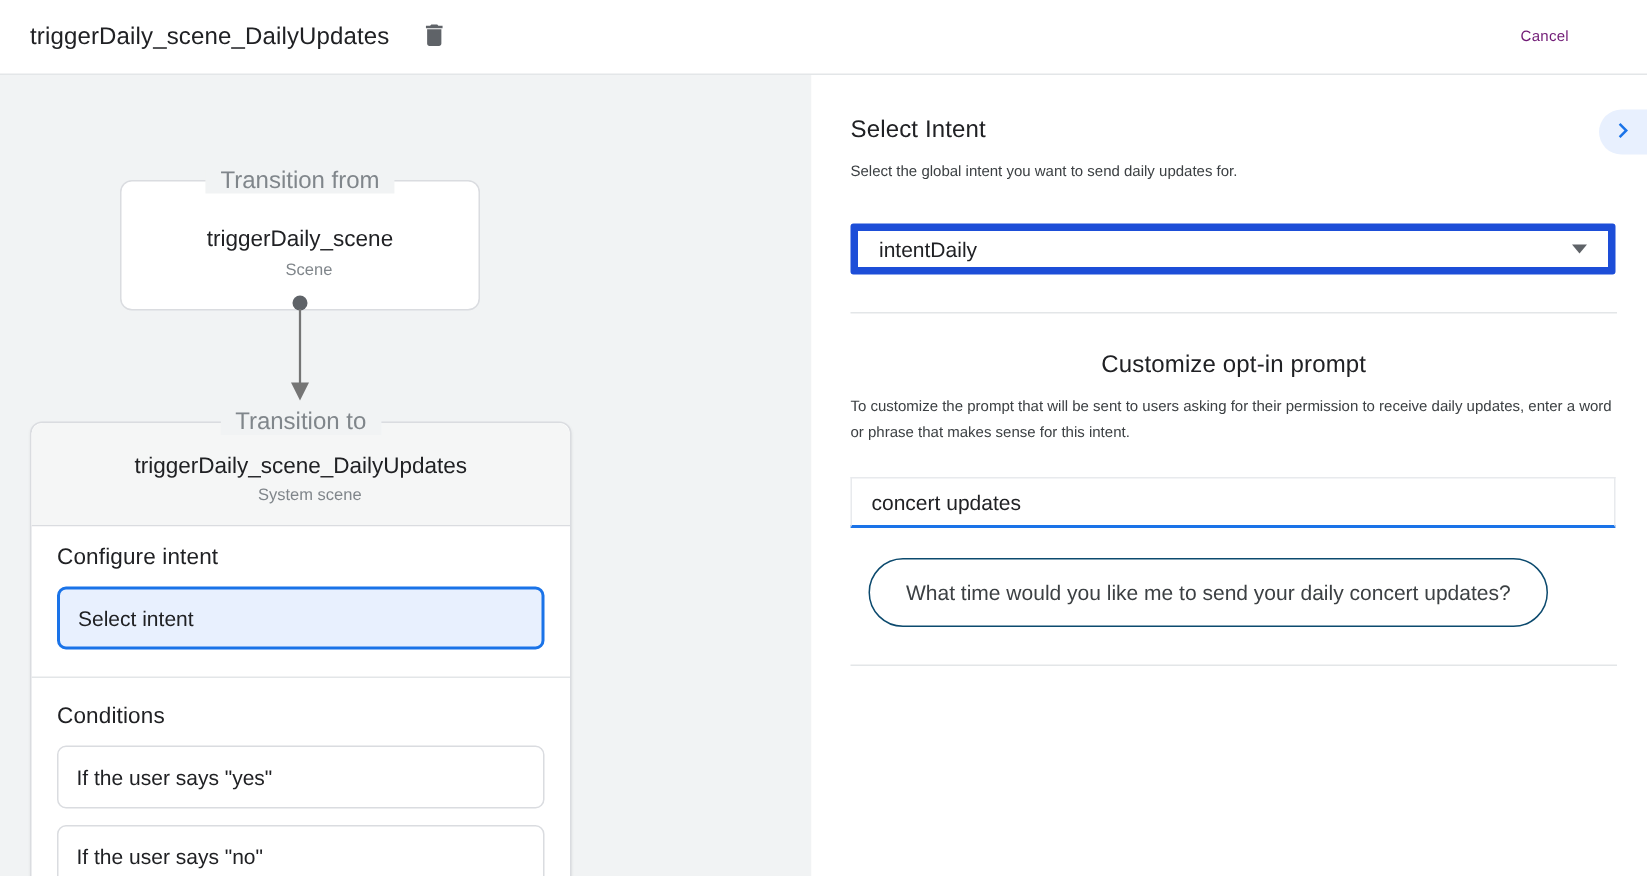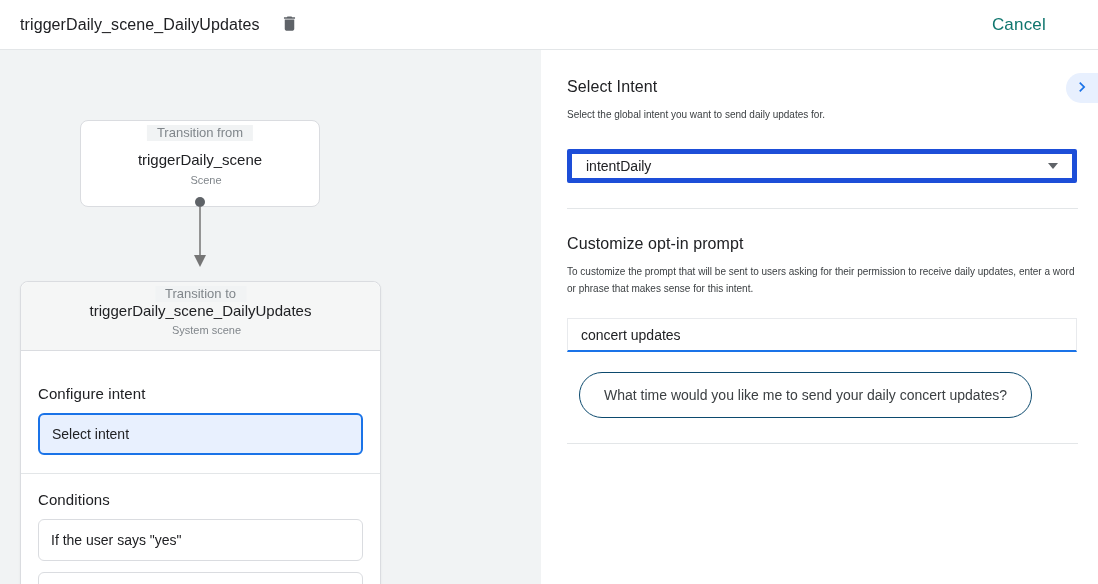--- a/index.html
+++ b/index.html
@@ -28,22 +28,22 @@
   .trash-btn {
     margin-left: 18px;
     width: 24px; height: 24px;
     border: none; background: transparent;
     cursor: pointer;
     display: flex; align-items: center; justify-content: center;
   }
   .topbar-spacer { flex: 1; }
   .cancel-btn {
     border: none; background: transparent;
-    color: #0f766e;
-    font-size: 17px;
+    color: #701a75;
+    font-size: 10px;
     font-weight: 500;
     font-family: "Liberation Sans", sans-serif;
     margin-right: 32px;
     cursor: pointer;
     letter-spacing: 0.2px;
   }
   .save-btn {
     background: #1a73e8;
     color: #ffffff;
     border: none;
@@ -65,25 +65,24 @@
     background: #f1f3f4;
     position: relative;
     flex-shrink: 0;
   }
   .legend-label {
     position: absolute;
     top: -8px; left: 50%;
     transform: translateX(-50%);
     background: #f1f3f4;
     padding: 0 10px;
-    font-size: 13px;
+    font-size: 16px;
     color: #80868b;
     white-space: nowrap;
     line-height: 16px;
-    margin-top: 12px;
   }
   .from-box {
     position: absolute;
     left: 80px; top: 70px;
     width: 240px; height: 87px;
     background: #ffffff;
     border: 1px solid #dadce0;
     border-radius: 8px;
     text-align: center;
     padding-top: 30px;
@@ -113,21 +112,21 @@
     text-align: center;
     padding-top: 20px;
   }
   .to-card-header .node-type { margin-top: 5px; }
   .to-card-body { padding: 0 17px; }
   .section-heading {
     font-size: 15px;
     color: #202124;
     letter-spacing: 0.1px;
   }
-  .configure-heading { margin-top: 34px; }
+  .configure-heading { margin-top: 12px; }
   .select-intent-box {
     margin-top: 11px;
     height: 42px;
     background: #e8f0fe;
     border: 2px solid #1a73e8;
     border-radius: 6px;
     display: flex;
     align-items: center;
     padding-left: 12px;
     font-size: 14px;
@@ -187,21 +186,21 @@
     cursor: pointer;
   }
   .dropdown-value { flex: 1; }
   .caret-down {
     width: 0; height: 0;
     border-left: 5px solid transparent;
     border-right: 5px solid transparent;
     border-top: 6px solid #5f6368;
   }
   .rp-divider { border-bottom: 1px solid #e3e6e8; margin-top: 25px; }
-  .prompt-heading { padding-top: 26px; }
+  .prompt-heading { padding-top: 26px; text-align: center; }
   .text-input {
     margin-top: 21px;
     width: 510px; height: 34px;
     border: 1px solid #e8eaed;
     border-bottom: 2px solid #1a73e8;
     background: #ffffff;
     padding: 0 13px;
     font-size: 14px;
     color: #202124;
     font-family: "Liberation Sans", sans-serif;

